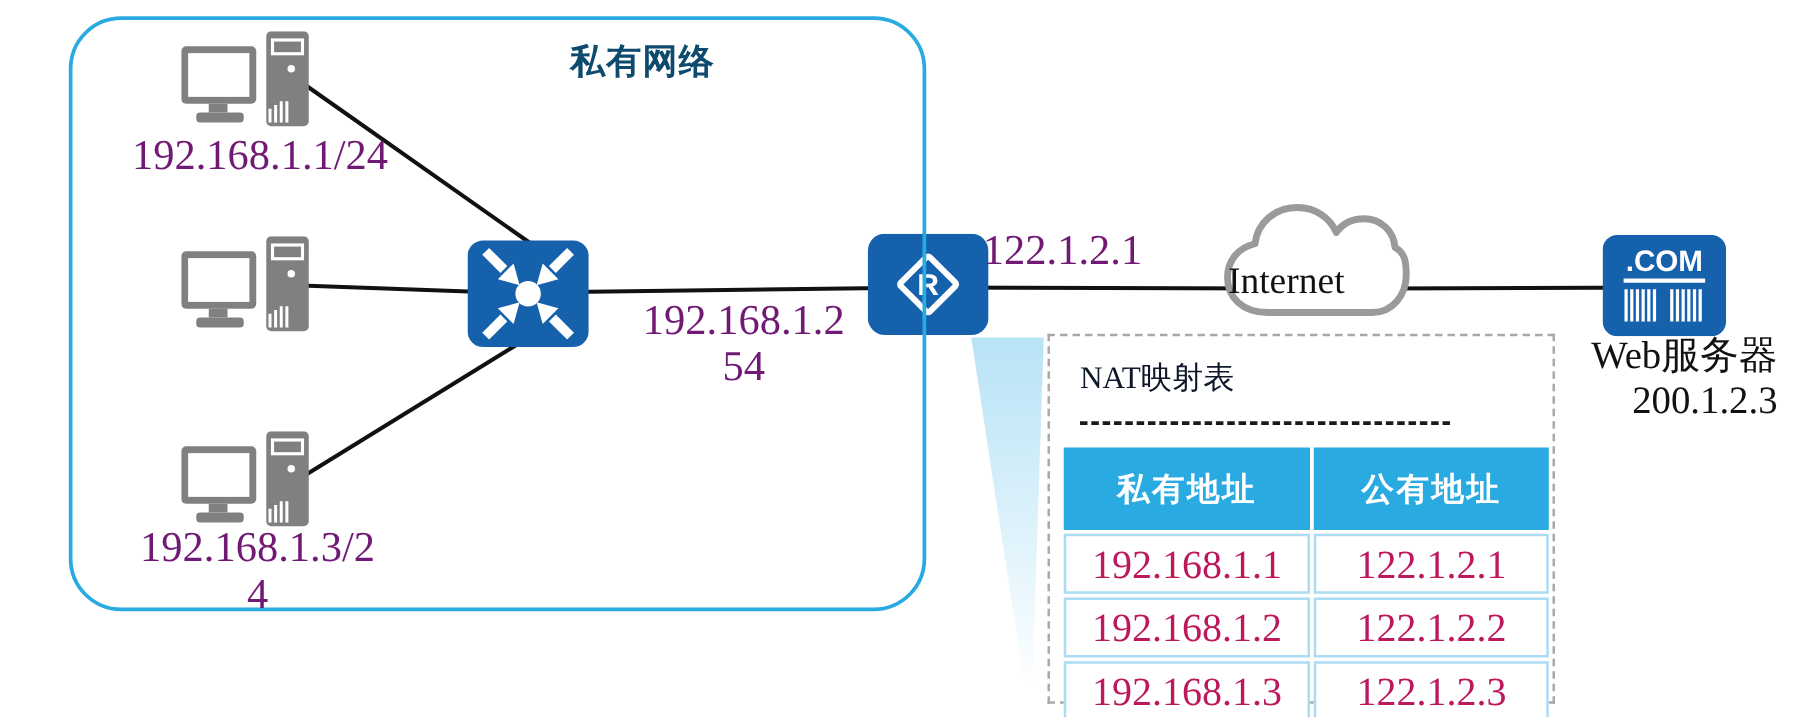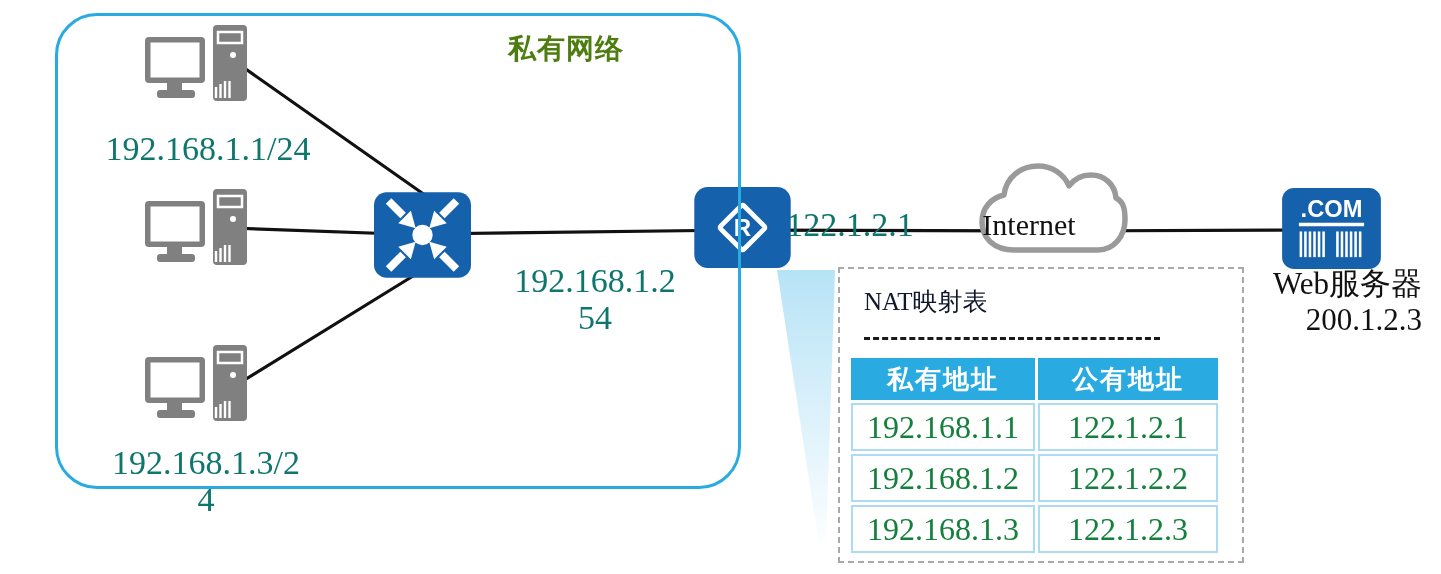--- a/index.html
+++ b/index.html
@@ -18,29 +18,29 @@
   .z-frame{z-index:5;}
   .z-label{z-index:6;}
 
   
   .private-frame{
     left:55px; top:13px; width:680px; height:470px;
     border:3px solid #29ABE2; border-radius:42px;
     pointer-events:none; background:transparent;
   }
   .private-title{
-    left:456px; top:30px; width:220px; text-align:center;
+    left:456px; top:30px; width:220px; text-align:left;
     font-family:"Liberation Sans", sans-serif;
-    font-weight:bold; font-size:28px; letter-spacing:1px; color:#4d7c0f;
+    font-weight:bold; font-size:28px; letter-spacing:1px; color:#0c4a6e;
   }
 
   
   .ip-label{
     font-size:34px; line-height:1.1; text-align:center;
-    word-break:break-all; color:#0f766e;margin-top:24px;
+    word-break:break-all; color:#701a75;
   }
   .host1-label{left:90px;  top:106px; width:236px;}
   .host2-label{left:110px; top:272px; width:192px;}
   .host3-label{left:110px; top:420px; width:192px;}
   .switch-if-label{left:509px; top:238px; width:172px;}
   .public-ip-label{left:775px; top:182px; width:150px; word-break:normal;}
   .nat-label{
     left:688px; top:266px; width:110px; text-align:center;
     font-size:34px; font-weight:bold; color:#000;
   }
@@ -76,26 +76,26 @@
     border-top:3px dashed #1a1a1a;
   }
   .nat-table{
     position:absolute; left:8px; top:86px;
     border-collapse:separate; border-spacing:3px;
   }
   .nat-table th{
     width:184px; height:42px; background:#29ABE2; color:#ffffff;
     font-family:"Liberation Sans", sans-serif;
     font-size:26px; font-weight:bold; letter-spacing:2px;
-    text-align:center; vertical-align:middle; padding:0;
+    text-align:center; vertical-align:middle; padding:12px;
   }
   .nat-table th.col2{width:180px;}
   .nat-table td{
     height:44px; background:#ffffff; border:2px solid #ABDCF3;
-    font-family:"Liberation Serif", serif; font-size:32px; color:#15803d;
+    font-family:"Liberation Serif", serif; font-size:32px; color:#be185d;
     text-align:center; vertical-align:middle; padding:0;
   }
 </style>
 </head>
 <body>
 
 <div id="stage">
 
   <svg class="abs z-links" style="left:0;top:0;" width="1441" height="574" viewBox="0 0 1441 574">
     <g stroke="#111111" stroke-width="3.2" stroke-linecap="round">

